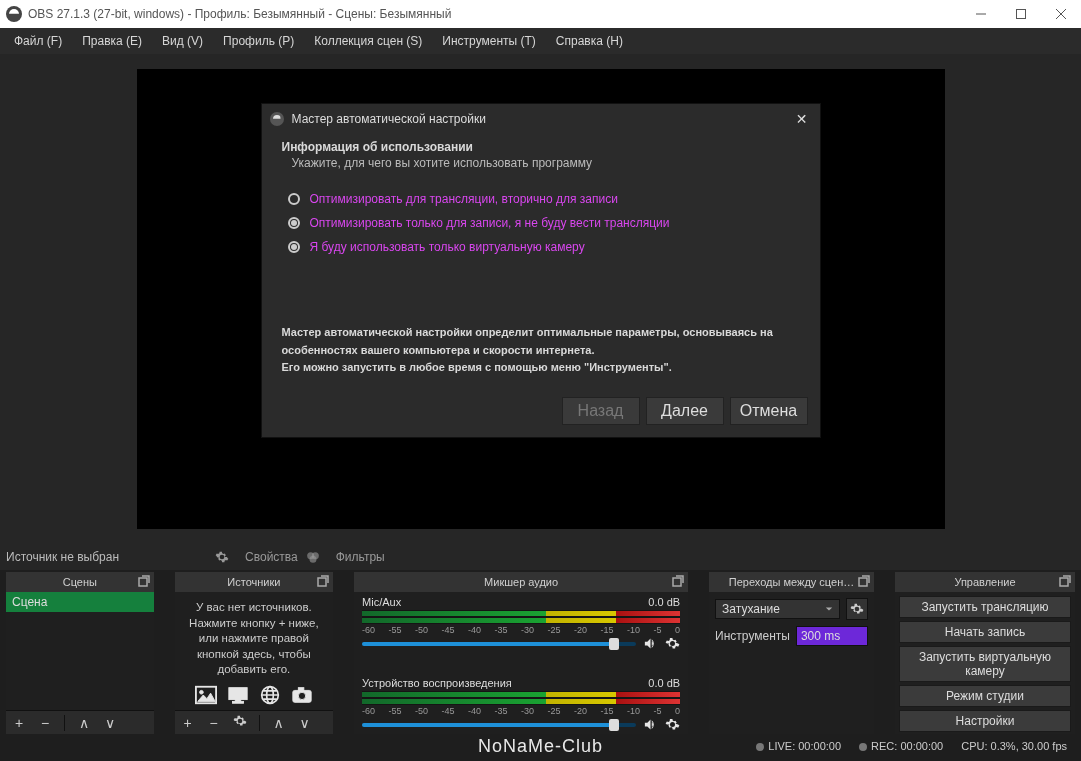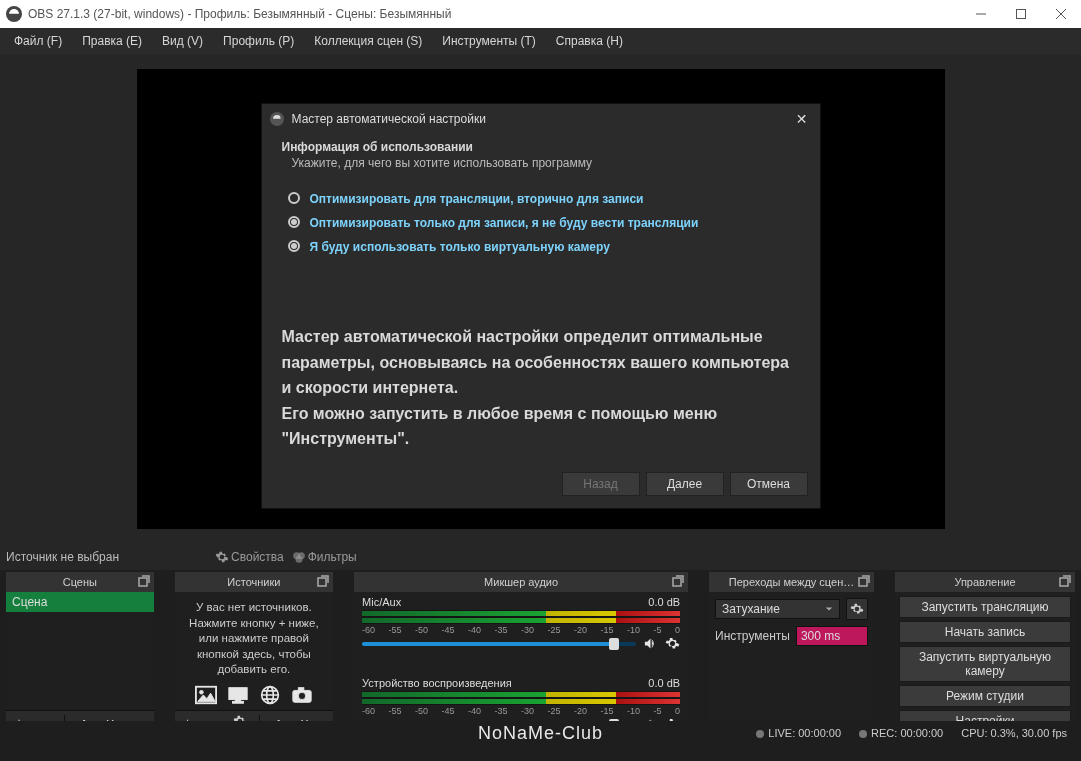--- a/index.html
+++ b/index.html
@@ -21,32 +21,32 @@
   
   .wizard { position:absolute; top:34px; left:50%; transform:translateX(-50%); width:560px; background:#2b2b2b; border:1px solid #111;}
   .wizard-title { height:30px; display:flex; align-items:center; padding:0 8px; background:#2b2b2b; color:#ddd; font-size:12px;}
   .wizard-title .wicon { width:14px;height:14px;border-radius:50%;background:#555;margin-right:8px; position:relative;}
   .wizard-title .wicon::after{content:"";position:absolute;inset:3px;border-radius:50%;background:#ddd;clip-path:polygon(0 0,100% 0,100% 48%,0 48%);}
   .wizard-title .spacer{flex:1;}
   .wizard-title .close{ font-size:14px; color:#ddd; padding:0 4px;}
   .wizard-body { padding:6px 20px 10px 20px; color:#d9d9d9; font-size:12px;}
   .wizard-body h4 { font-size:12px; font-weight:bold; margin-bottom:2px;}
   .wizard-body .subtitle { color:#bbb; margin-left:10px; margin-bottom:22px;}
-  .radio-row { display:flex; align-items:flex-start; margin-left:6px; margin-bottom:10px; font-size:12px; color:#7dd3fc;font-weight:bold;}
+  .radio-row { display:flex; align-items:center; margin-left:6px; margin-bottom:10px; font-size:12px; color:#d946ef;}
   .radio { width:12px;height:12px;border-radius:50%;border:2px solid #ccc;margin-right:10px; position:relative; flex-shrink:0;}
   .radio.filled::after{content:"";position:absolute;inset:1px;border-radius:50%;background:#ccc;}
-  .infotext { margin-top:70px; font-size:16px; line-height:1.6;}
+  .infotext { margin-top:70px; font-size:11px; line-height:1.6;}
   .infotext b{font-weight:bold;}
   .wizard-footer{ display:flex; justify-content:flex-end; gap:6px; padding:10px 12px 12px;}
-  .dlgbtn{ background:#3a3a3a; color:#ddd; border:1px solid #222; font-size:12px; padding:4px 0; width:78px; text-align:center;}
+  .dlgbtn{ background:#3a3a3a; color:#ddd; border:1px solid #222; font-size:16px; padding:4px 0; width:78px; text-align:center;}
   .dlgbtn.disabled{ color:#777;}
   
   .srcbar{ height:26px; background:#262626; display:flex; align-items:center; font-size:12px; color:#bbb; padding:0 6px; gap:8px;}
   .srcbar .lbl{ margin-right:88px;}
-  .tbtn{ display:flex;align-items:center;gap:2px; color:#999;}
+  .tbtn{ display:flex;align-items:center;gap:16px; color:#999;}
   .tbtn svg{width:14px;height:14px;fill:#999;}
   
   .docks{ display:flex; gap:21px; padding:2px 6px 0 6px; height:164px;}
   .dock{ background:#262626; display:flex; flex-direction:column; border:none;}
   .dock-hd{ height:20px; background:#333; color:#d0d0d0; font-size:11px; display:flex;align-items:center;justify-content:center; position:relative;}
   .dock-hd .pop{position:absolute;right:4px;top:3px;width:12px;height:12px;}
   .dock-hd .pop svg{width:12px;height:12px;stroke:#aaa;fill:none;stroke-width:1.5;}
   .dock-body{ flex:1; background:#1f1f1f; position:relative; overflow:hidden;}
   
   .scenes{ width:164px;}
@@ -77,27 +77,27 @@
   .sicon{ width:16px; display:flex;align-items:center;justify-content:center;}
   .sicon svg{ width:15px;height:15px; fill:#e6e6e6;}
   
   .trans{ width:168px;}
   .trans-body{ padding:6px; font-size:12px; color:#ccc;}
   .trow{ display:flex; align-items:center; gap:6px; margin-bottom:6px;}
   .trow .sel{ flex:1; background:#333; border:1px solid #111; padding:2px 6px; font-size:12px; color:#ddd; display:flex;justify-content:space-between;align-items:center;}
   .trow .sel svg{width:8px;height:8px;fill:#aaa;}
   .sqbtn{ width:22px;height:22px; background:#333; border:1px solid #111; display:flex;align-items:center;justify-content:center;}
   .sqbtn svg{width:14px;height:14px;fill:#ccc;}
-  .trow input{ width:72px; background:#be185d;border:1px solid #111;color:#ddd;font-size:12px;padding:2px 4px;}
+  .trow input{ width:72px; background:#6d28d9;border:1px solid #111;color:#ddd;font-size:12px;padding:2px 4px;}
   
   .controls{ width:200px;}
   .ctrl-body{ padding:4px 4px; display:flex; flex-direction:column; gap:3px;}
   .cbtn{ background:#3b3b3b; color:#ddd; font-size:12px; text-align:center; padding:3px 0; border:1px solid #1a1a1a;}
   
-  .status{ position:absolute; bottom:16px; left:0; right:0; height:24px; background:#1e1e1e; color:#ccc; font-size:11px; display:flex; align-items:center; justify-content:flex-end; gap:18px; padding:0 14px;}
+  .status{ position:absolute; bottom:3px; left:0; right:0; height:24px; background:#1e1e1e; color:#ccc; font-size:11px; display:flex; align-items:center; justify-content:flex-end; gap:18px; padding:0 14px;}
   .status .watermark{ position:absolute; left:50%; transform:translateX(-50%); font-family: Arial; font-size:18px; letter-spacing:1px; color:#e8e8e8;}
   .status .dot{ width:8px;height:8px;border-radius:50%;background:#777; display:inline-block; margin-right:4px; vertical-align:middle;}
 </style>
 </head>
 <body>
 
 <div class="titlebar">
   <div class="icon"></div>
   <div class="title">OBS 27.1.3 (27-bit, windows) - Профиль: Безымянный - Сцены: Безымянный</div>
   <div class="winbtns">

